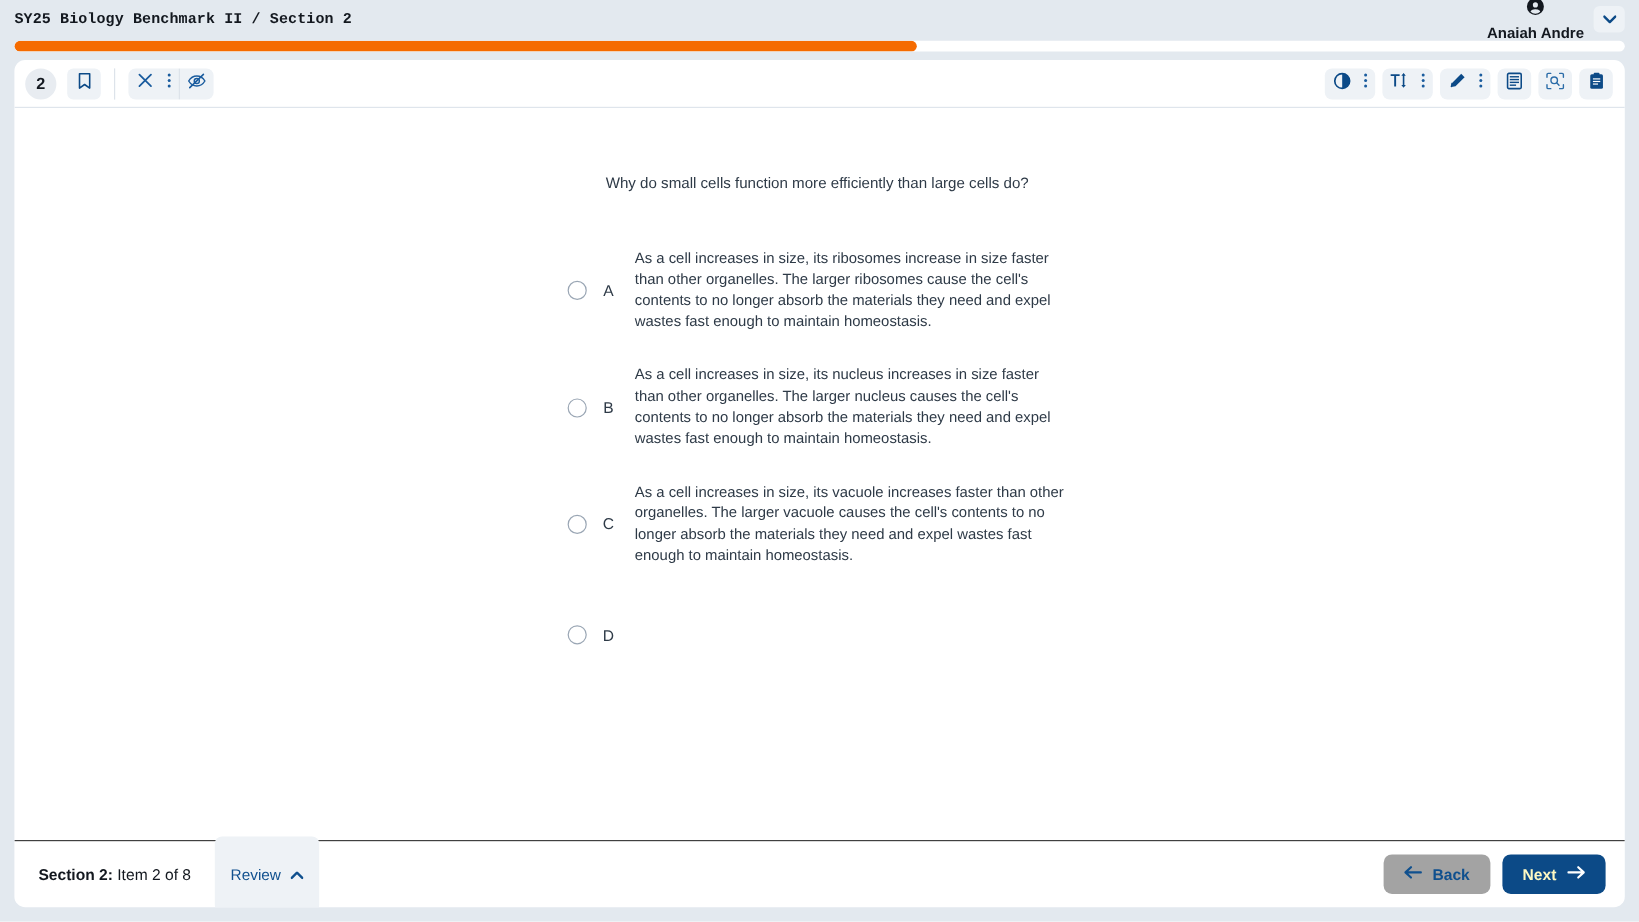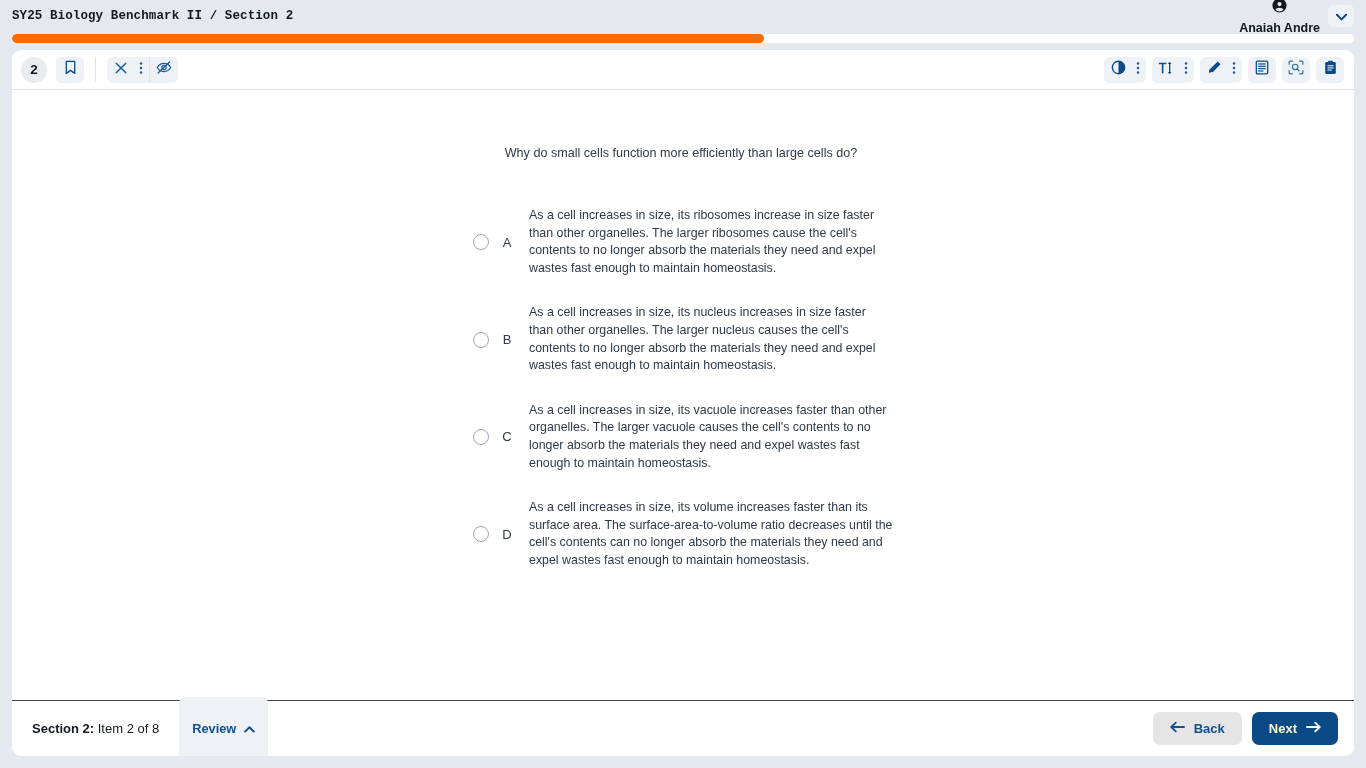--- a/index.html
+++ b/index.html
@@ -224,29 +224,29 @@
   .section-label b { font-weight: 700; }
   .review-btn {
     display: flex;
     align-items: center;
     gap: 8px;
     background: #eef2f6;
     border: none;
     border-radius: 6px;
     padding: 24px 13px;
     font-size: 12.8px;
-    font-weight: 700;
+    font-weight: 400;
     color: #10508e;
     cursor: pointer;
     font-family: inherit;
   }
   .foot-right { display: flex; align-items: center; gap: 10px; }
   .btn-back {
     display: flex; align-items: center; gap: 9px;
-    background: #e5e5e5;
+    background: #a3a3a3;
     border: none;
     border-radius: 7px;
     padding: 9px 17px;
     font-size: 13px;
     font-weight: 700;
     color: #10508e;
     cursor: pointer;
     font-family: inherit;
   }
   .btn-next {
@@ -463,21 +463,20 @@
           <div class="choice-text">As a cell increases in size, its nucleus increases in size faster than other organelles. The larger nucleus causes the cell's contents to no longer absorb the materials they need and expel wastes fast enough to maintain homeostasis.</div>
         </div>
         <div class="choice">
           <div class="radio"></div>
           <div class="choice-letter">C</div>
           <div class="choice-text">As a cell increases in size, its vacuole increases faster than other organelles. The larger vacuole causes the cell's contents to no longer absorb the materials they need and expel wastes fast enough to maintain homeostasis.</div>
         </div>
         <div class="choice">
           <div class="radio"></div>
           <div class="choice-letter">D</div>
-          <div class="choice-text">As a cell increases in size, its volume increases faster than its surface area. The surface-area-to-volume ratio decreases until the cell's contents can no longer absorb the materials they need and expel wastes fast enough to maintain homeostasis.</div>
         </div>
       </div>
 
   </div>
 
   <div class="footer">
     <div class="foot-left">
       <div class="section-label">
         <b>Section 2:</b><span> Item 2 of 8</span>
       </div>

